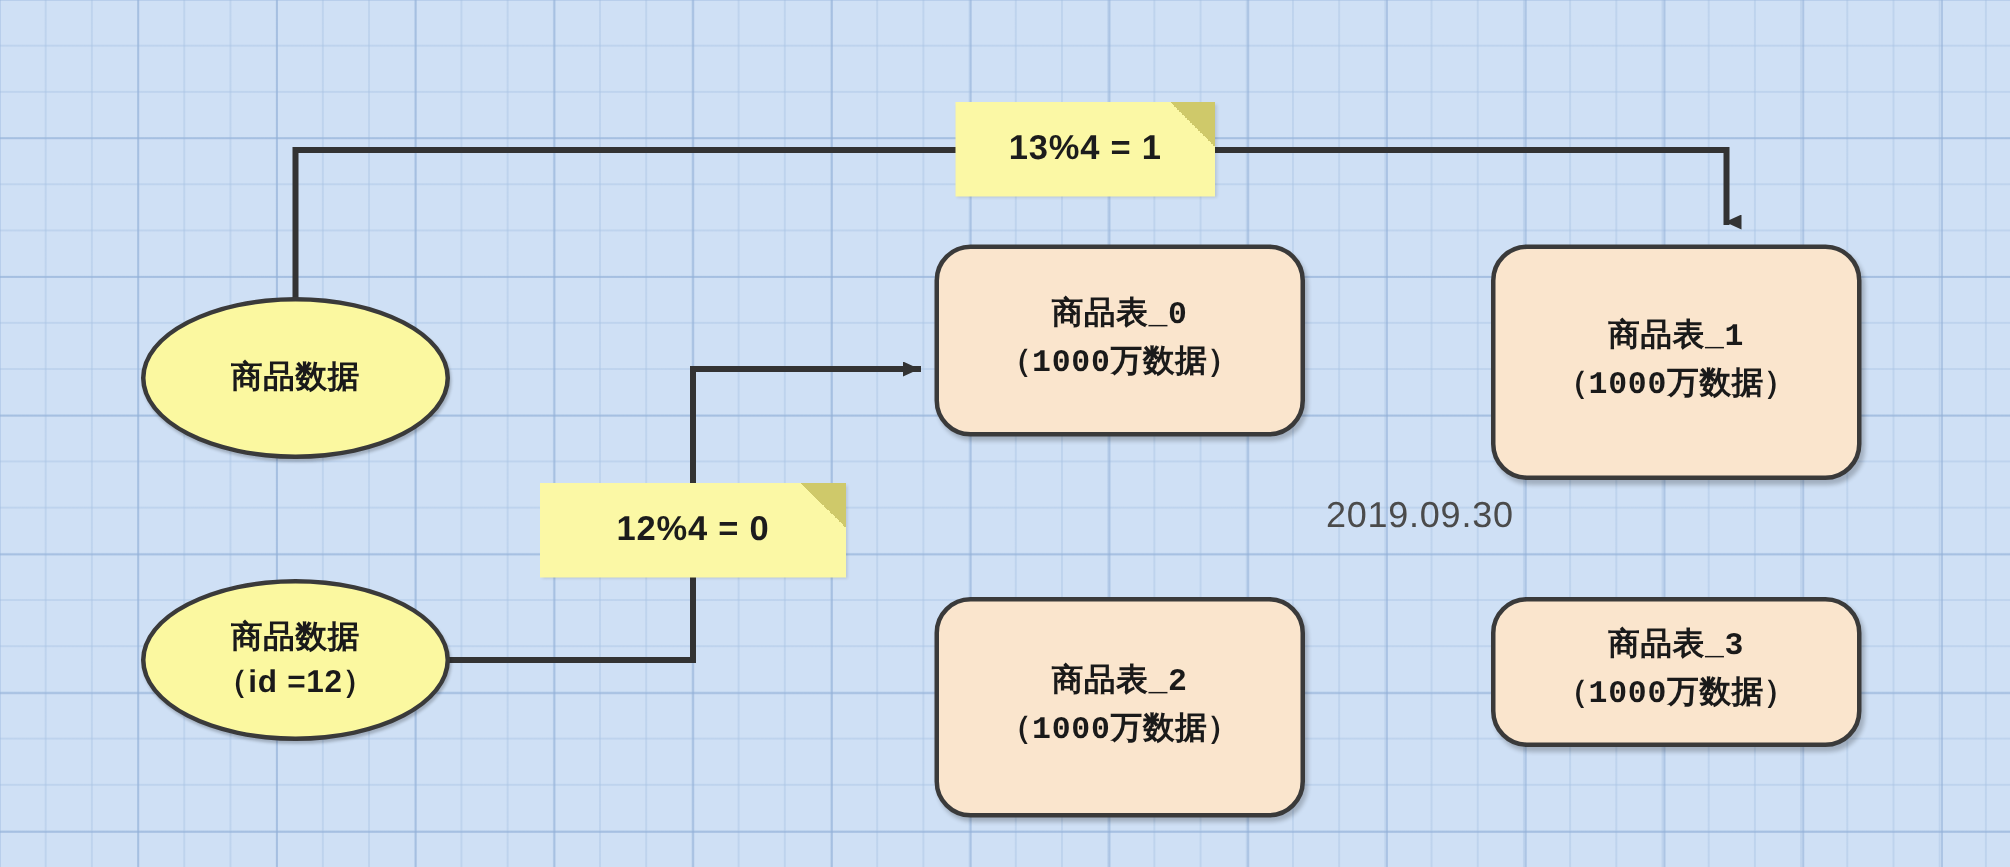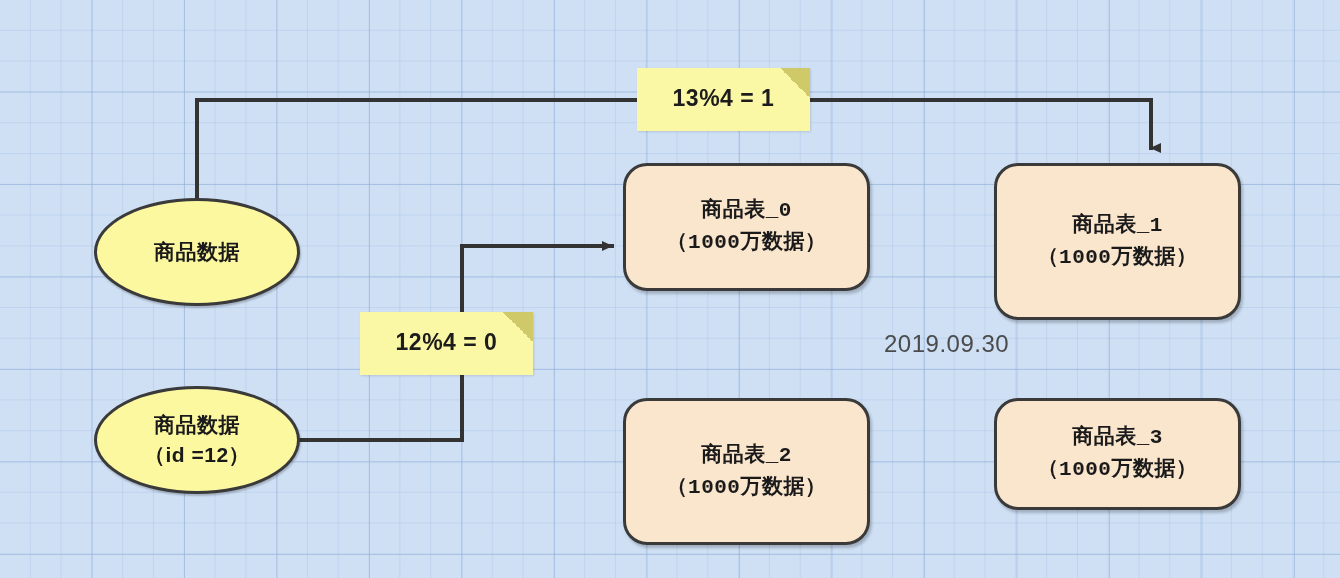--- a/index.html
+++ b/index.html
@@ -147,30 +147,30 @@
   <div class="node tablebox" style="left:994px; top:163px; width:247px; height:157px;">
     <div class="ln">商品表_1</div>
     <div class="ln">（1000万数据）</div>
   </div>
 
   <div class="node tablebox" style="left:623px; top:398px; width:247px; height:147px;">
     <div class="ln">商品表_2</div>
     <div class="ln">（1000万数据）</div>
   </div>
 
-  <div class="node tablebox" style="left:994px; top:398px; width:247px; height:112px;">
+  <div class="node tablebox" style="left:994px; top:398px; width:247px; height:100px;">
     <div class="ln">商品表_3</div>
     <div class="ln">（1000万数据）</div>
   </div>
 
   <div class="note" style="left:637px; top:68px; width:173px; height:63px;">
     <span class="fold"></span>
     <span class="note-text">13%4 = 1</span>
   </div>
 
-  <div class="note" style="left:360px; top:312px; width:173px; height:63px;">
+  <div class="note" style="left:360px; top:322px; width:204px; height:63px;">
     <span class="fold"></span>
     <span class="note-text">12%4 = 0</span>
   </div>
 
   <div class="datestamp" style="left:884px; top:330px;">2019.09.30</div>
 
 </div>
 
 </body></html>

